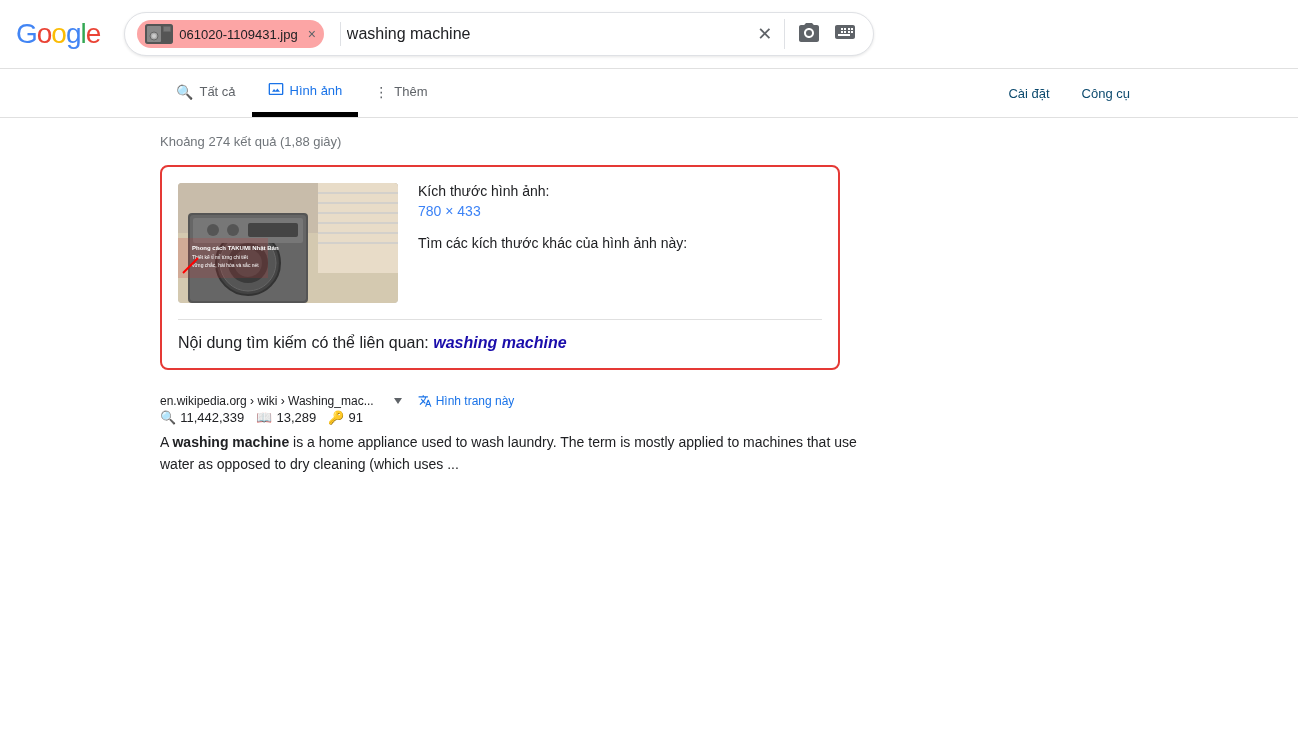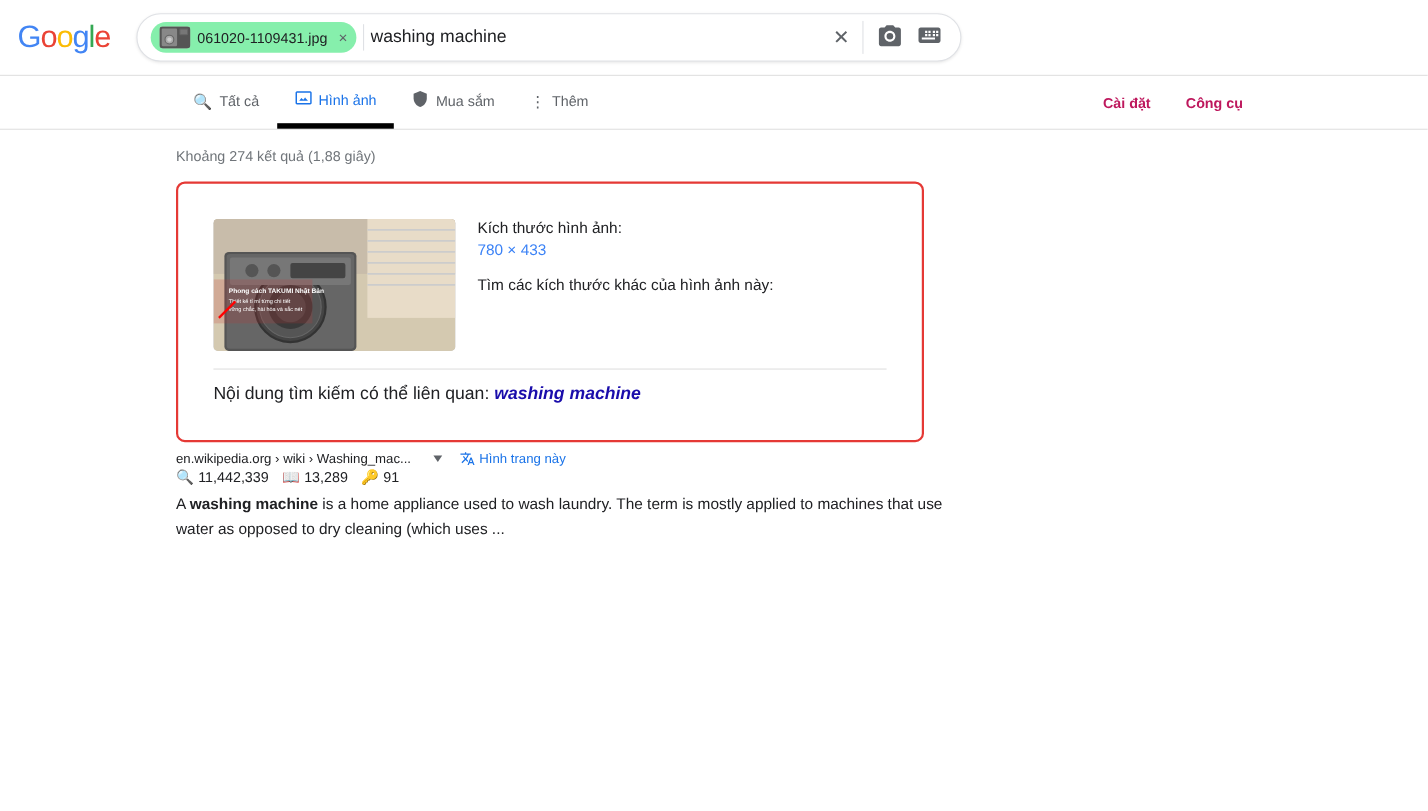--- a/index.html
+++ b/index.html
@@ -42,23 +42,24 @@
       padding: 6px 12px;
       flex: 1;
       max-width: 750px;
       height: 44px;
       background: #fff;
       box-shadow: 0 1px 3px rgba(0,0,0,0.1);
     }
     .image-pill {
       display: flex;
       align-items: center;
-      background: #86efac;
+      background: #fca5a5;
       border-radius: 16px;
       padding: 4px 8px;
+      margin-right: 10px;
       gap: 6px;
       flex-shrink: 0;
     }
     .image-pill-thumb {
       width: 28px;
       height: 20px;
       background: #888;
       border-radius: 3px;
       overflow: hidden;
       display: flex;
@@ -146,22 +147,21 @@
     .nav-tab-icon {
       font-size: 14px;
     }
     .nav-spacer {
       flex: 1;
     }
     .nav-right {
       display: flex;
       gap: 16px;
       font-size: 13px;
-      color: #be185d;
-      font-weight: bold;
+      color: #0c4a6e;
     }
     .nav-right-item {
       cursor: pointer;
       padding: 12px 8px;
     }
 
     
     .content {
       padding: 16px 160px;
       max-width: 1100px;
@@ -170,22 +170,22 @@
     .result-count {
       font-size: 13px;
       color: #70757a;
       margin-bottom: 16px;
     }
 
     
     .featured-box {
       border: 2px solid #e53935;
       border-radius: 8px;
-      padding: 32px;
-      margin-bottom: 8px;
+      padding: 16px;
+      margin-bottom: 24px;
       max-width: 680px;
     }
     .featured-inner {
       display: flex;
       gap: 20px;
       margin-bottom: 16px;
     }
     .featured-image {
       width: 220px;
       height: 120px;
@@ -363,28 +363,20 @@
   </a>
   <a class="nav-tab active">
     <span class="nav-tab-icon">
       <svg width="16" height="16" viewBox="0 0 24 24" fill="#1a73e8">
         <path d="M21 3H3C2 3 1 4 1 5v14c0 1.1.9 2 2 2h18c1.1 0 2-.9 2-2V5c0-1-.9-2-2-2zm0 16H3V5h18v14zM14.5 11l-3 3.51L9 12l-3 4h12l-4.5-5z"></path>
       </svg>
     </span>
     <span>Hình ảnh</span>
   </a>
   <a class="nav-tab">
-    <span class="nav-tab-icon">
-      <svg width="16" height="16" viewBox="0 0 24 24" fill="#5f6368">
-        <path d="M12 1L3 5v6c0 5.55 3.84 10.74 9 12 5.16-1.26 9-6.45 9-12V5l-9-4z"></path>
-      </svg>
-    </span>
-    <span>Mua sắm</span>
-  </a>
-  <a class="nav-tab">
     <span class="nav-tab-icon">⋮</span>
     <span>Thêm</span>
   </a>
 
   <div class="nav-spacer"></div>
 
   <div class="nav-right">
     <span class="nav-right-item">Cài đặt</span>
     <span class="nav-right-item">Công cụ</span>
   </div>

